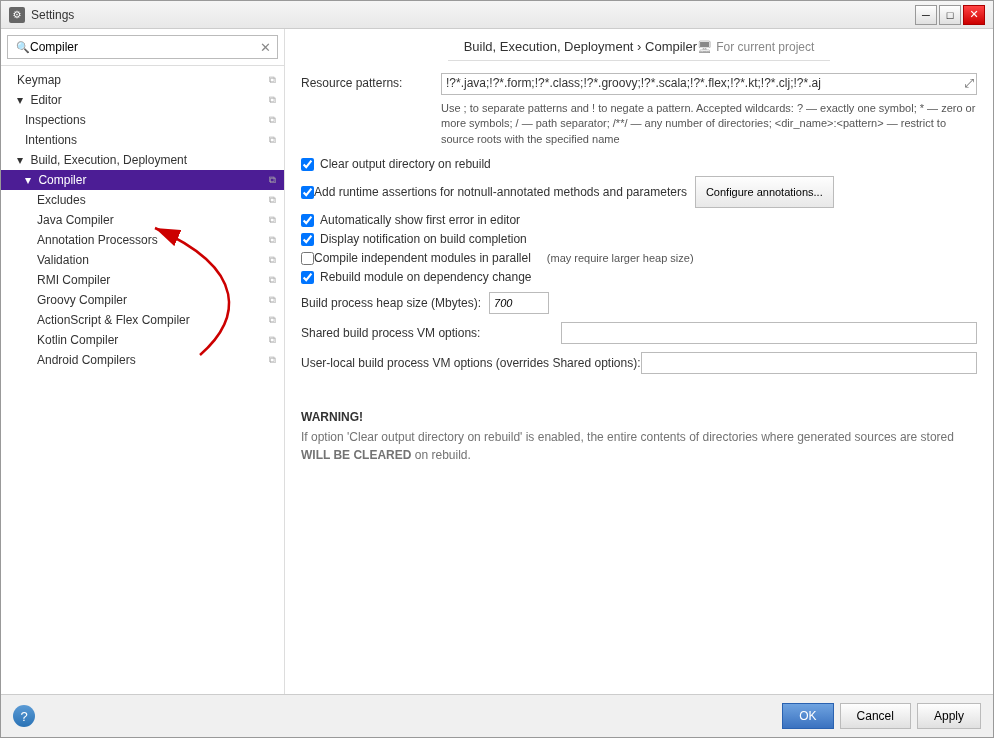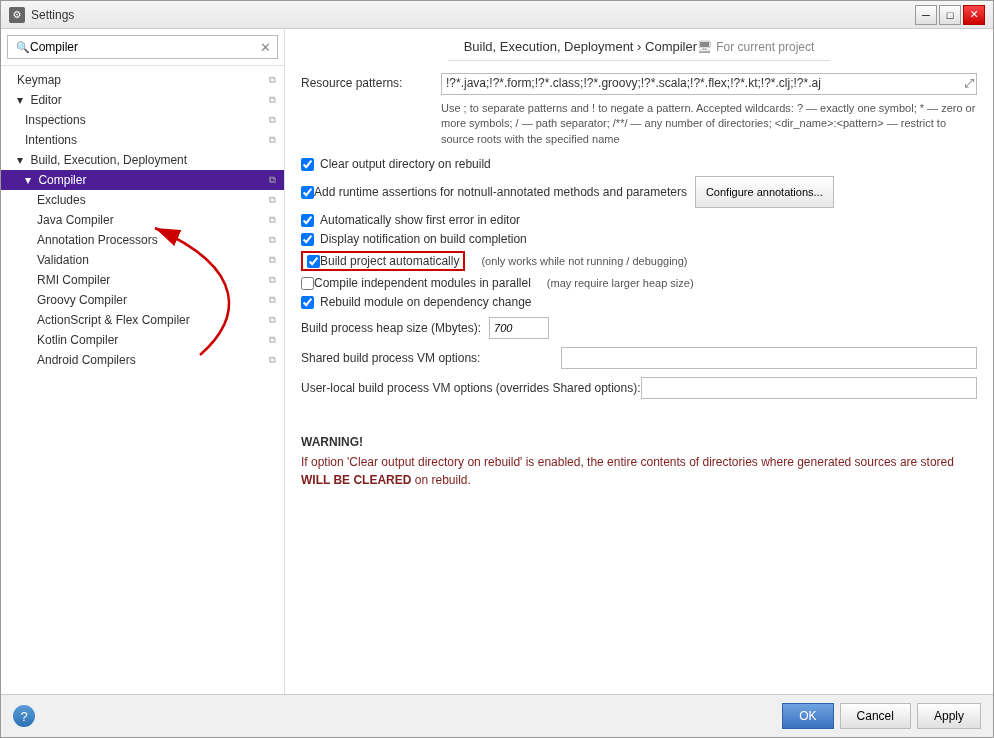--- a/index.html
+++ b/index.html
@@ -211,27 +211,20 @@
         <div class="checkbox-row">
           <input type="checkbox" checked="" style="">
           <span class="checkbox-label">Automatically show first error in editor</span>
         </div>
 
         <div class="checkbox-row">
           <input type="checkbox" checked="" style="">
           <span class="checkbox-label">Display notification on build completion</span>
         </div>
 
-        <div style="display:flex; align-items:center; margin-bottom:5px;">
-          <div style="border: 2px solid #cc0000; display:inline-flex; align-items:center; padding: 1px 4px;">
-            <input type="checkbox" checked="" style="">
-            <span class="checkbox-label">Build project automatically</span>
-          </div>
-          <span class="side-note">(only works while not running / debugging)</span>
-        </div>
 
         <div style="display:flex; align-items:center; margin-bottom:5px;">
           <input type="checkbox" style="">
           <span class="checkbox-label">Compile independent modules in parallel</span>
           <span class="side-note">(may require larger heap size)</span>
         </div>
 
         <div class="checkbox-row">
           <input type="checkbox" checked="" style="">
           <span class="checkbox-label">Rebuild module on dependency change</span>
@@ -248,21 +241,21 @@
         </div>
 
         <div class="vm-row">
           <span style="color:#333; font-size:12px; min-width:280px;">User-local build process VM options (overrides Shared options):</span>
           <input type="text" class="vm-input" style="flex: 1 1 0%; height: 22px; border: 1px solid rgb(187, 187, 187); padding: 1px 4px; font-size: 11px;">
         </div>
 
         <div style="margin-top:auto; padding-top:20px;">
           <div style="padding: 8px 0;">
             <div class="warning-title">WARNING!</div>
-            <div style="font-size:12px; color:#7f1d1d; line-height:1.5;">
+            <div style="font-size:12px; color:#737373; line-height:1.5;">
               <span>If option 'Clear output directory on rebuild' is enabled, the entire contents of directories where generated sources are stored <strong>WILL BE CLEARED</strong> on rebuild.</span>
             </div>
           </div>
         </div>
 
       </div>
     </div>
   </div>
 
   <div class="bottom-bar">

